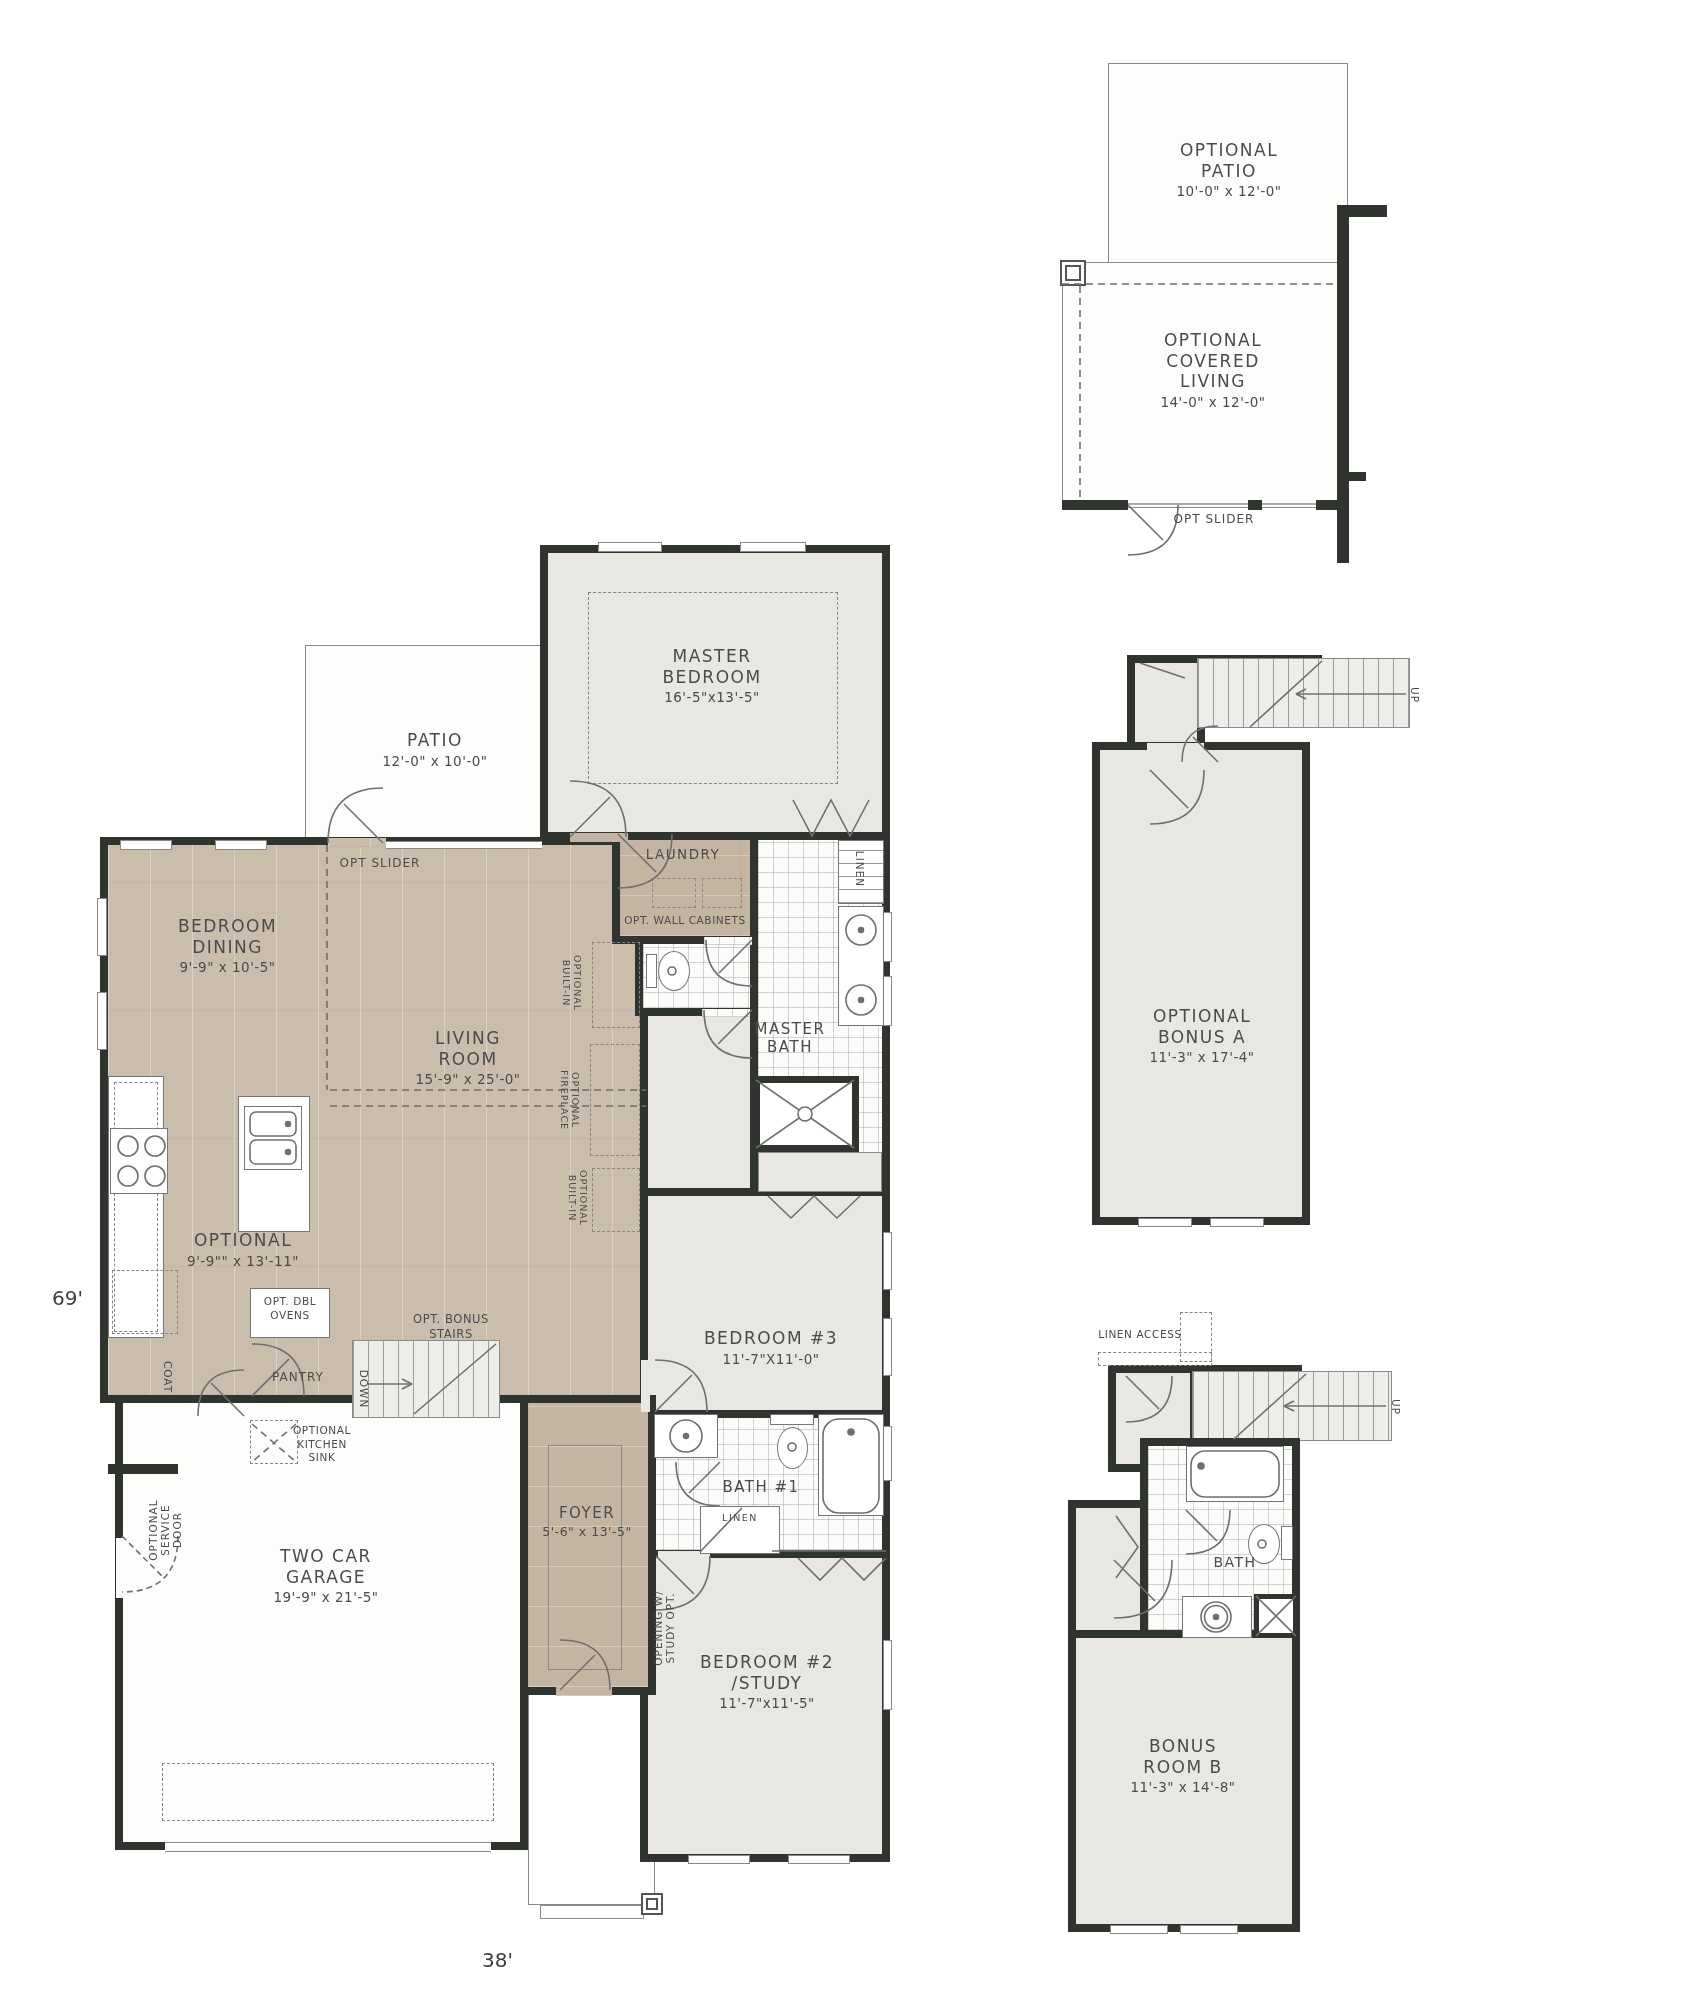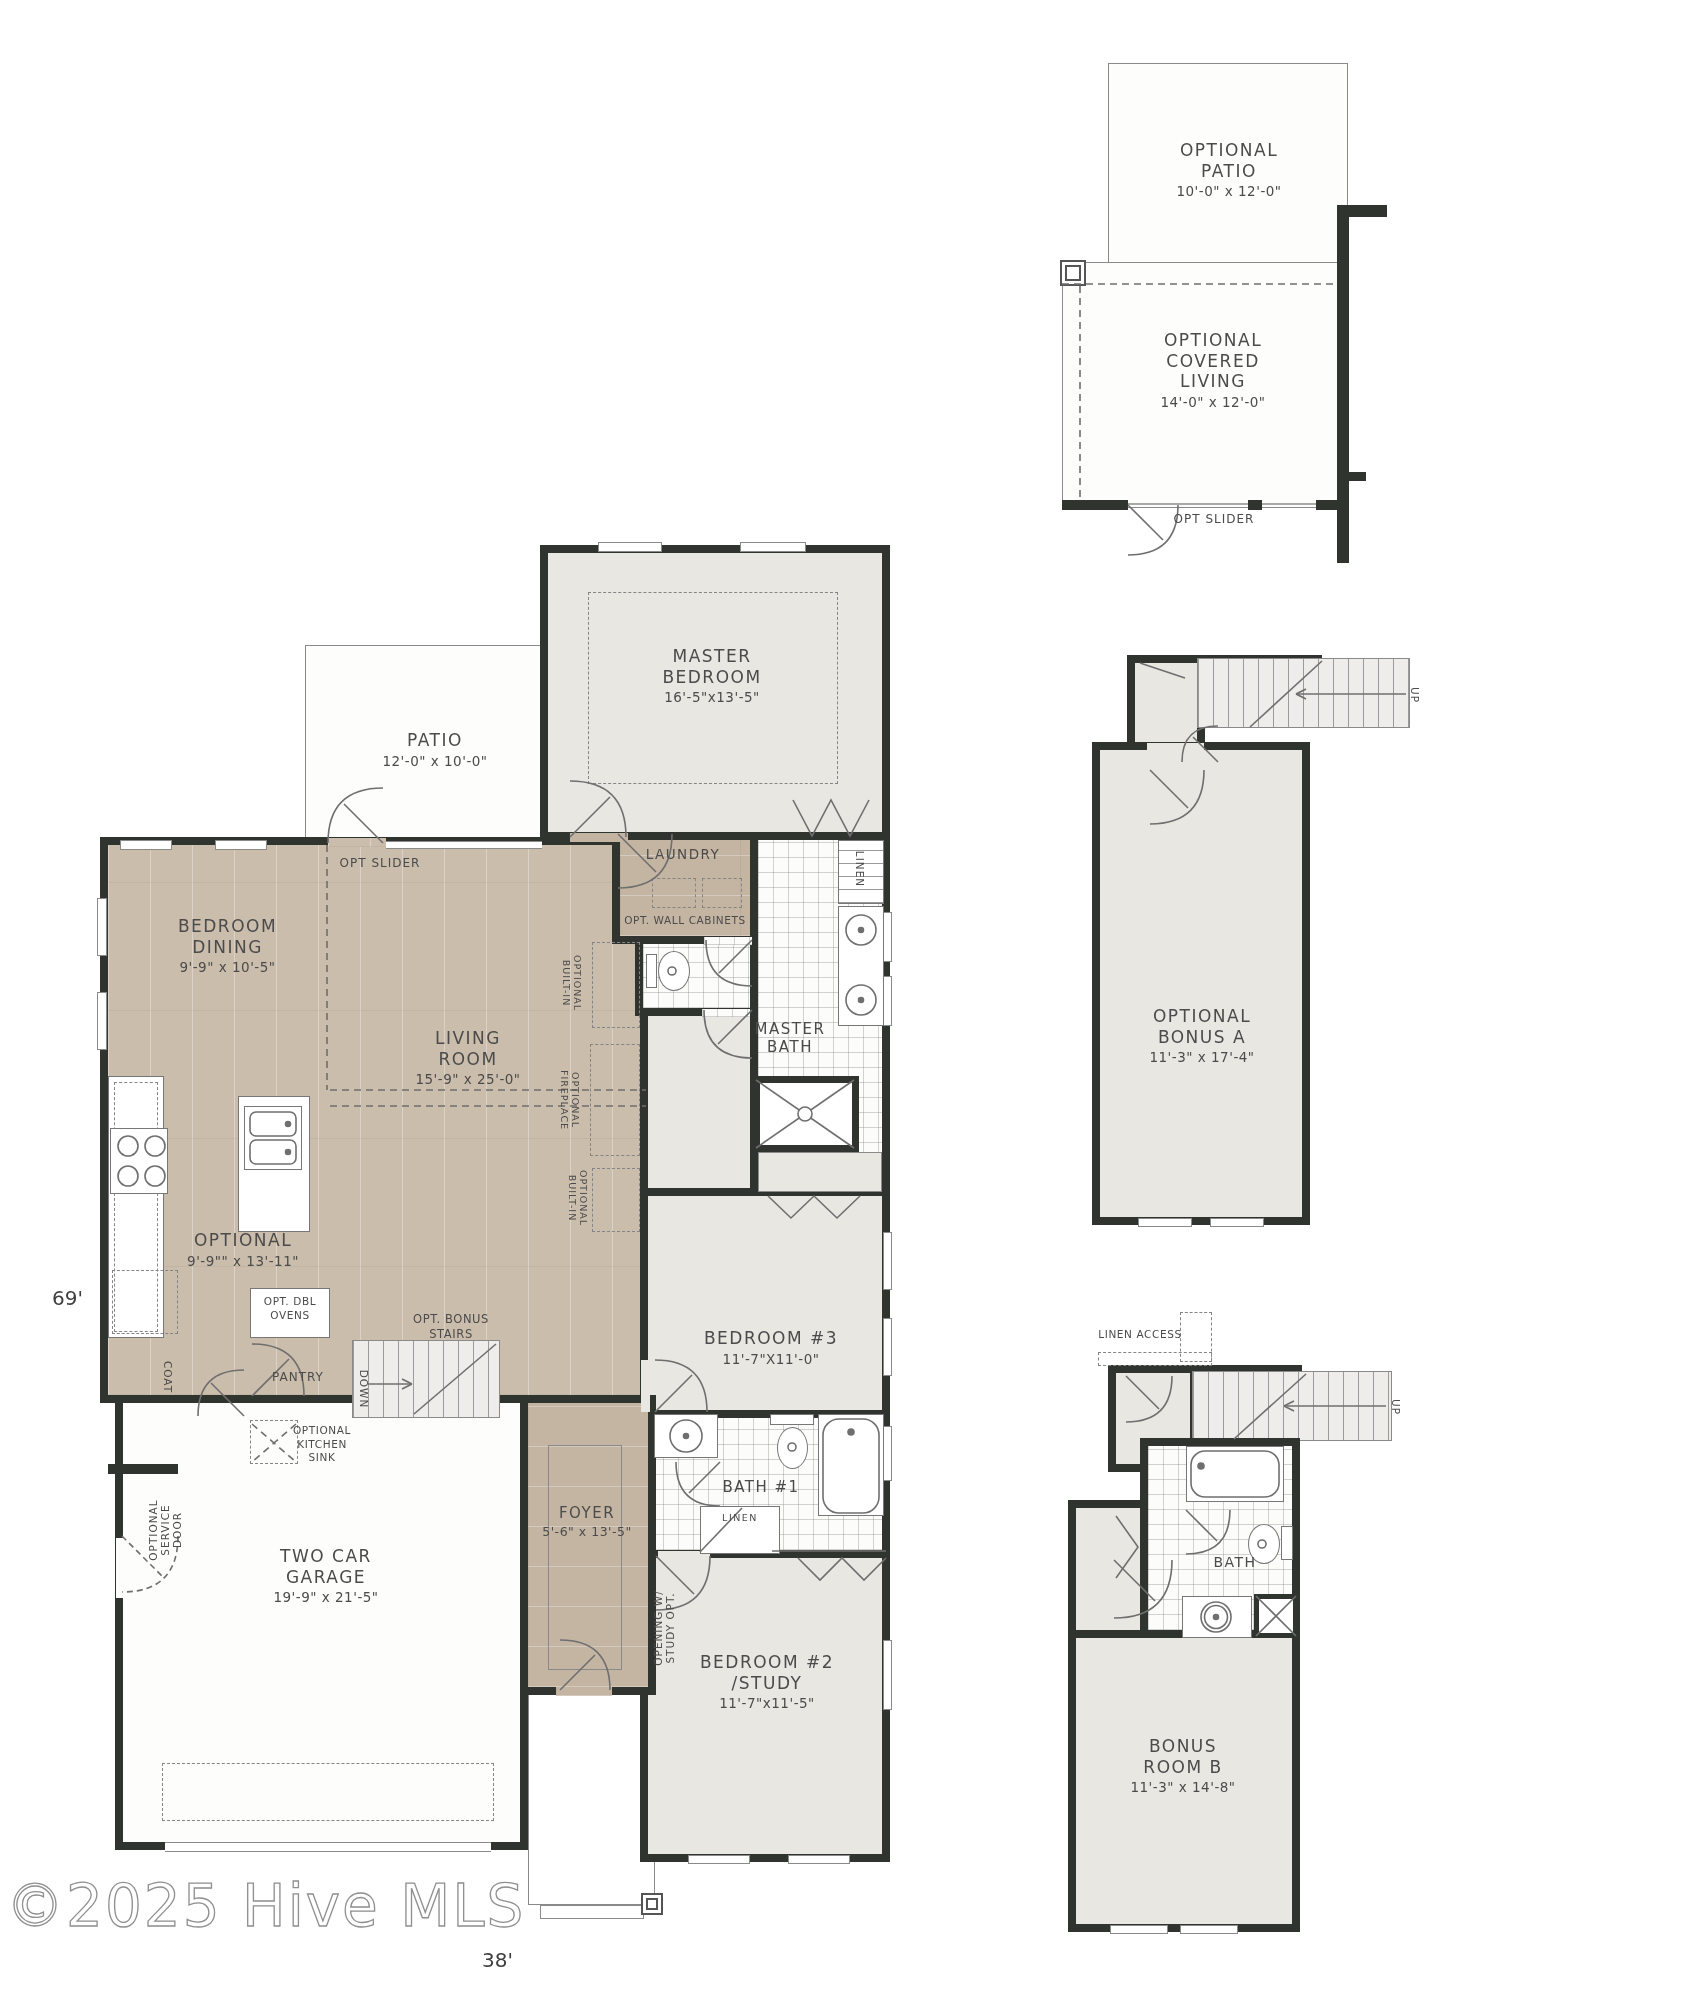--- a/index.html
+++ b/index.html
@@ -493,15 +493,14 @@
 
   <div class="lbl" style="left:1092px;top:1736px;width:182px;">
     <span class="nm">BONUS</span>
     <span class="nm">ROOM B</span>
     <span class="sz">11'-3" x 14'-8"</span>
   </div>
 
   <div class="dim" style="left:52px;top:1286px;">69'</div>
   <div class="dim" style="left:482px;top:1948px;">38'</div>
 
-  <div class="watermark">©2025 Hive MLS</div>
 
 </div>
 
 </body></html>

